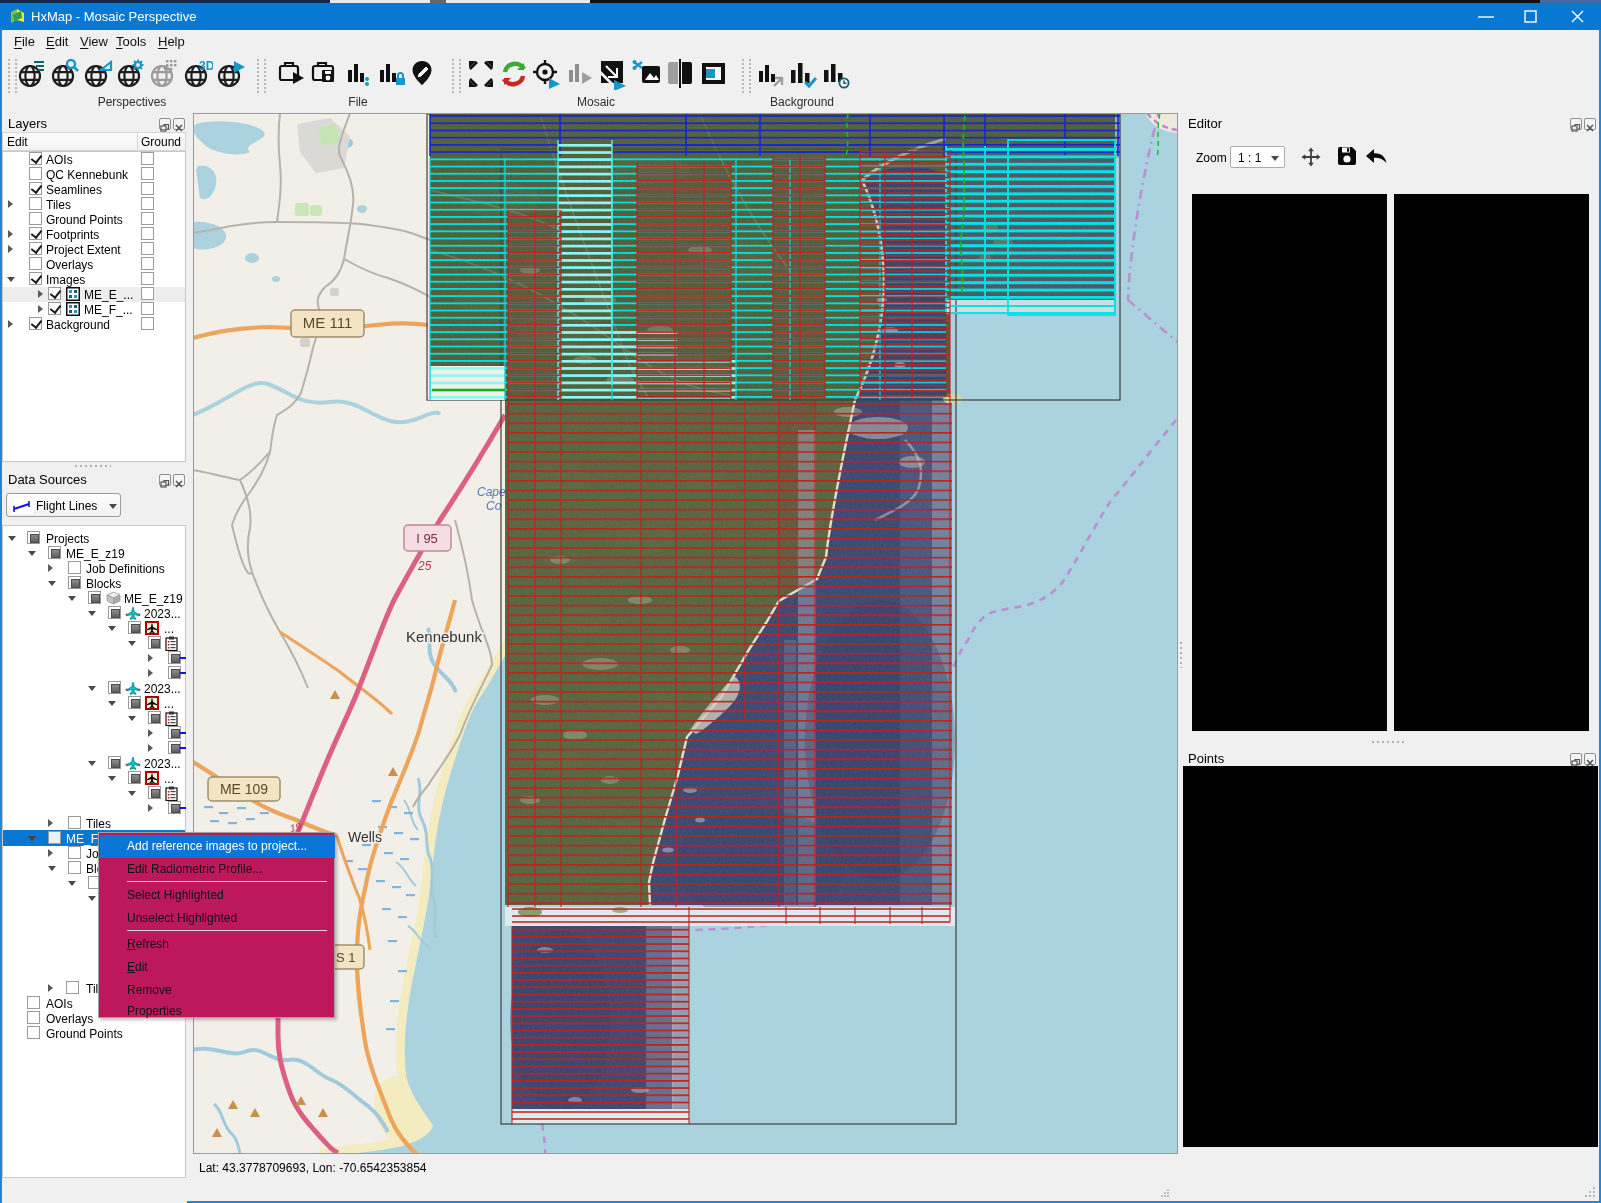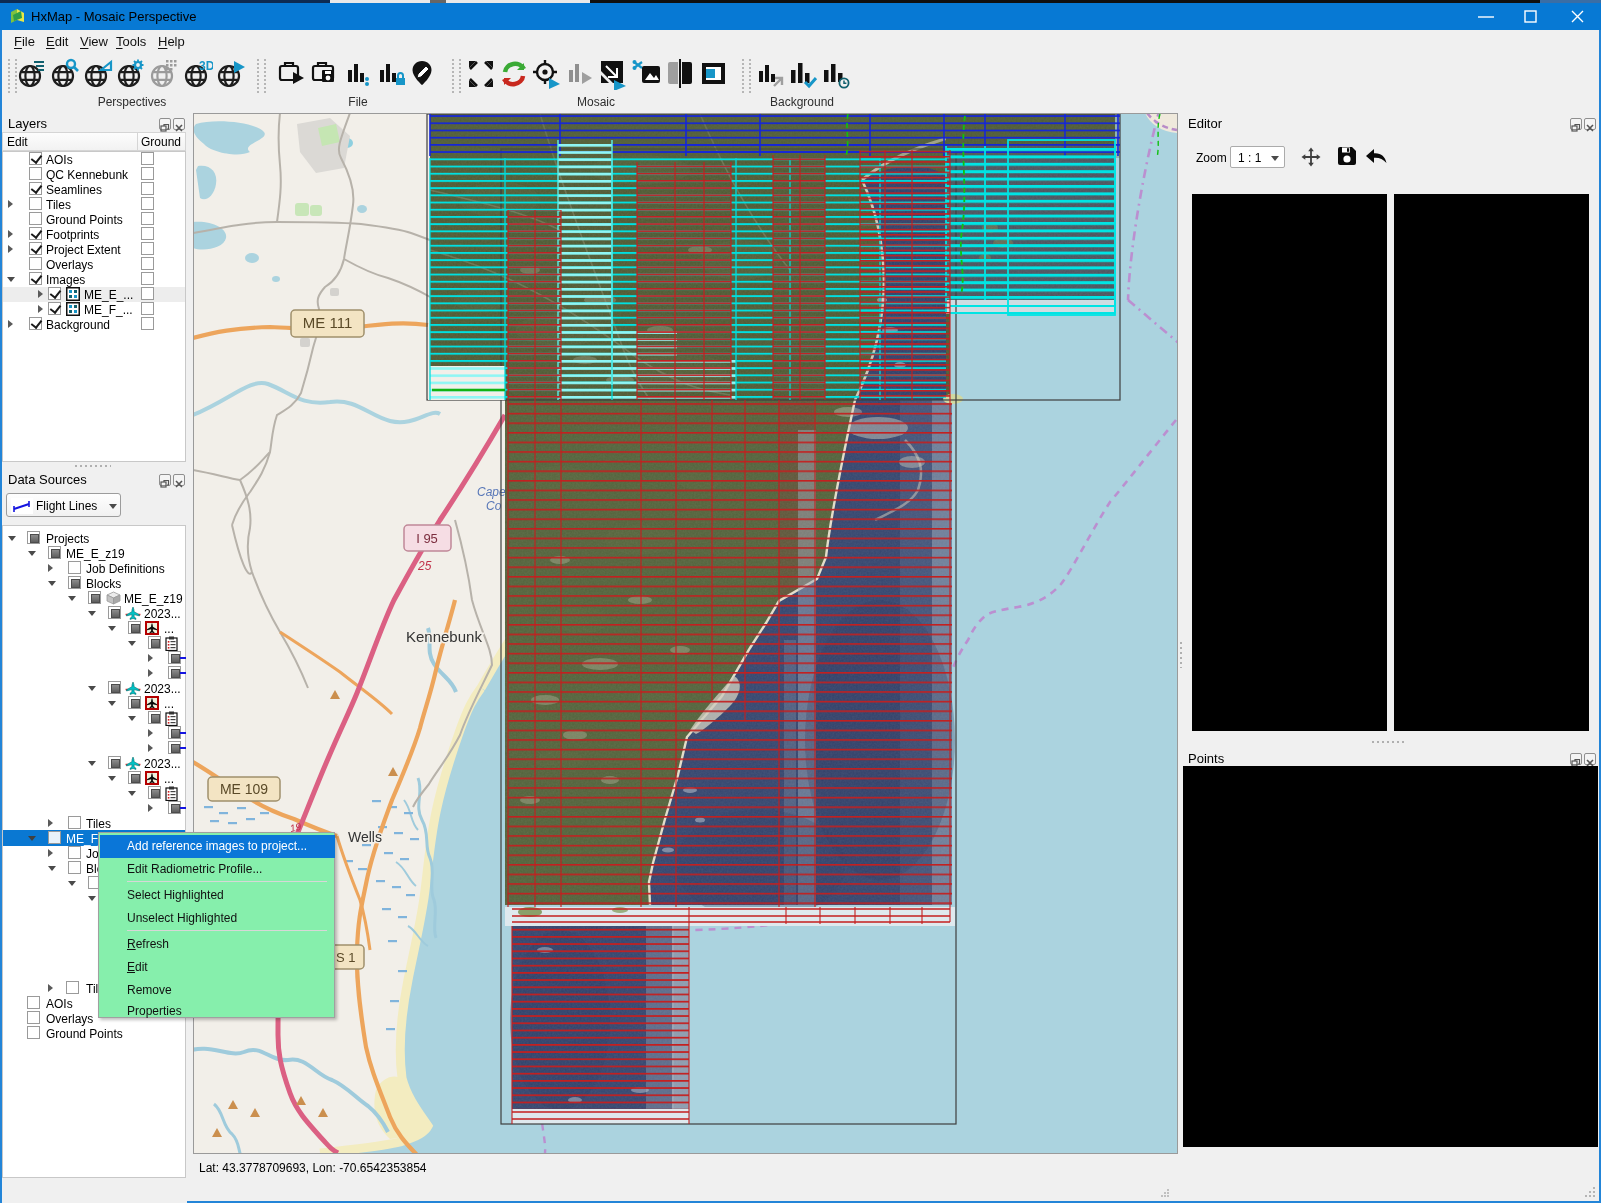--- a/index.html
+++ b/index.html
@@ -1,36 +1,36 @@
 <!DOCTYPE html>
 <html><head><meta charset="utf-8"><style>
 *{margin:0;padding:0;box-sizing:border-box}
 html,body{width:1601px;height:1203px;overflow:hidden;background:#f0f0f0;
  font-family:"Liberation Sans",sans-serif;-webkit-font-smoothing:antialiased}
 .abs{position:absolute}
 #win{position:absolute;left:0;top:0;width:1601px;height:1203px;border-left:2px solid #2385d8;border-right:2px solid #2385d8;border-bottom:2px solid #2385d8;background:#f0f0f0}
 #sliver{position:absolute;left:0;top:0;width:1601px;height:3px;background:#0d2b52}
-#titlebar{position:absolute;left:0;top:3px;width:1601px;height:27px;background:#0779d4;color:#000000;font-size:13px}
+#titlebar{position:absolute;left:0;top:3px;width:1601px;height:27px;background:#0779d4;color:#ffffff;font-size:13px}
 #titlebar .t{position:absolute;left:31px;top:6px}
 #menubar{position:absolute;left:2px;top:30px;width:1597px;height:24px;background:#f0f0f0;font-size:13px;color:#111}
 #menubar span{position:absolute;top:4px}
 #menubar u{text-decoration:underline;text-underline-offset:2px}
 #toolbar{position:absolute;left:2px;top:54px;width:1597px;height:57px;background:#f0f0f0}
 .glabel{position:absolute;top:41px;font-size:12px;color:#2e2e2e;text-align:center}
 .sep{position:absolute;top:5px;width:2px;height:36px;background-image:repeating-linear-gradient(#b6b6b6 0 2px,transparent 2px 4px)}
 .ticon{position:absolute;top:4px;width:30px;height:32px}
 .ptitle{font-size:13px;color:#000}
 .pbtn{position:absolute;width:12px;height:12px;border:1px solid #8f8f8f;border-radius:2px;background:#f4f4f4}
 .cb{position:absolute;width:13px;height:13px;border:1px solid #9a9a9a;background:#fff}
 .cb.chk:after{content:"";position:absolute;left:3px;top:0px;width:5px;height:8px;border:solid #1a1a1a;border-width:0 2px 2px 0;transform:rotate(38deg)}
 .cb.part:after{content:"";position:absolute;left:2px;top:2px;width:7px;height:7px;background:linear-gradient(#8d8d8d,#5f5f5f);border:1px solid #4c4c4c}
 .arr-r{position:absolute;width:0;height:0;border-left:5px solid #5a5a5a;border-top:4px solid transparent;border-bottom:4px solid transparent}
 .arr-d{position:absolute;width:0;height:0;border-top:5px solid #4a4a4a;border-left:4px solid transparent;border-right:4px solid transparent}
 .trow{position:absolute;font-size:12px;color:#000;white-space:nowrap}
-#ctxmenu{position:absolute;left:98px;top:832px;width:237px;height:186px;background:#86efac;border:1px solid #a0a0a0;box-shadow:2px 2px 3px rgba(0,0,0,.25);font-size:12px;z-index:60}
+#ctxmenu{position:absolute;left:98px;top:832px;width:237px;height:186px;background:#be185d;border:1px solid #a0a0a0;box-shadow:2px 2px 3px rgba(0,0,0,.25);font-size:12px;z-index:60}
 .mi{position:absolute;left:1px;width:235px;height:23px;line-height:23px;padding-left:27px;color:#111}
 .msep{position:absolute;left:28px;width:200px;height:1px;background:#d7d7d7}
 </style></head><body>
 <div id="win"></div>
 <div id="sliver">
     <div class="abs" style="left:330px;top:0;width:260px;height:3px;background:#e9e9e9"></div>
     <div class="abs" style="left:430px;top:0;width:16px;height:3px;background:#666"></div>
     <div class="abs" style="left:590px;top:0;width:950px;height:3px;background:#101010"></div>
     <div class="abs" style="left:1540px;top:0;width:61px;height:3px;background:#3a6ea5"></div>
   </div>

